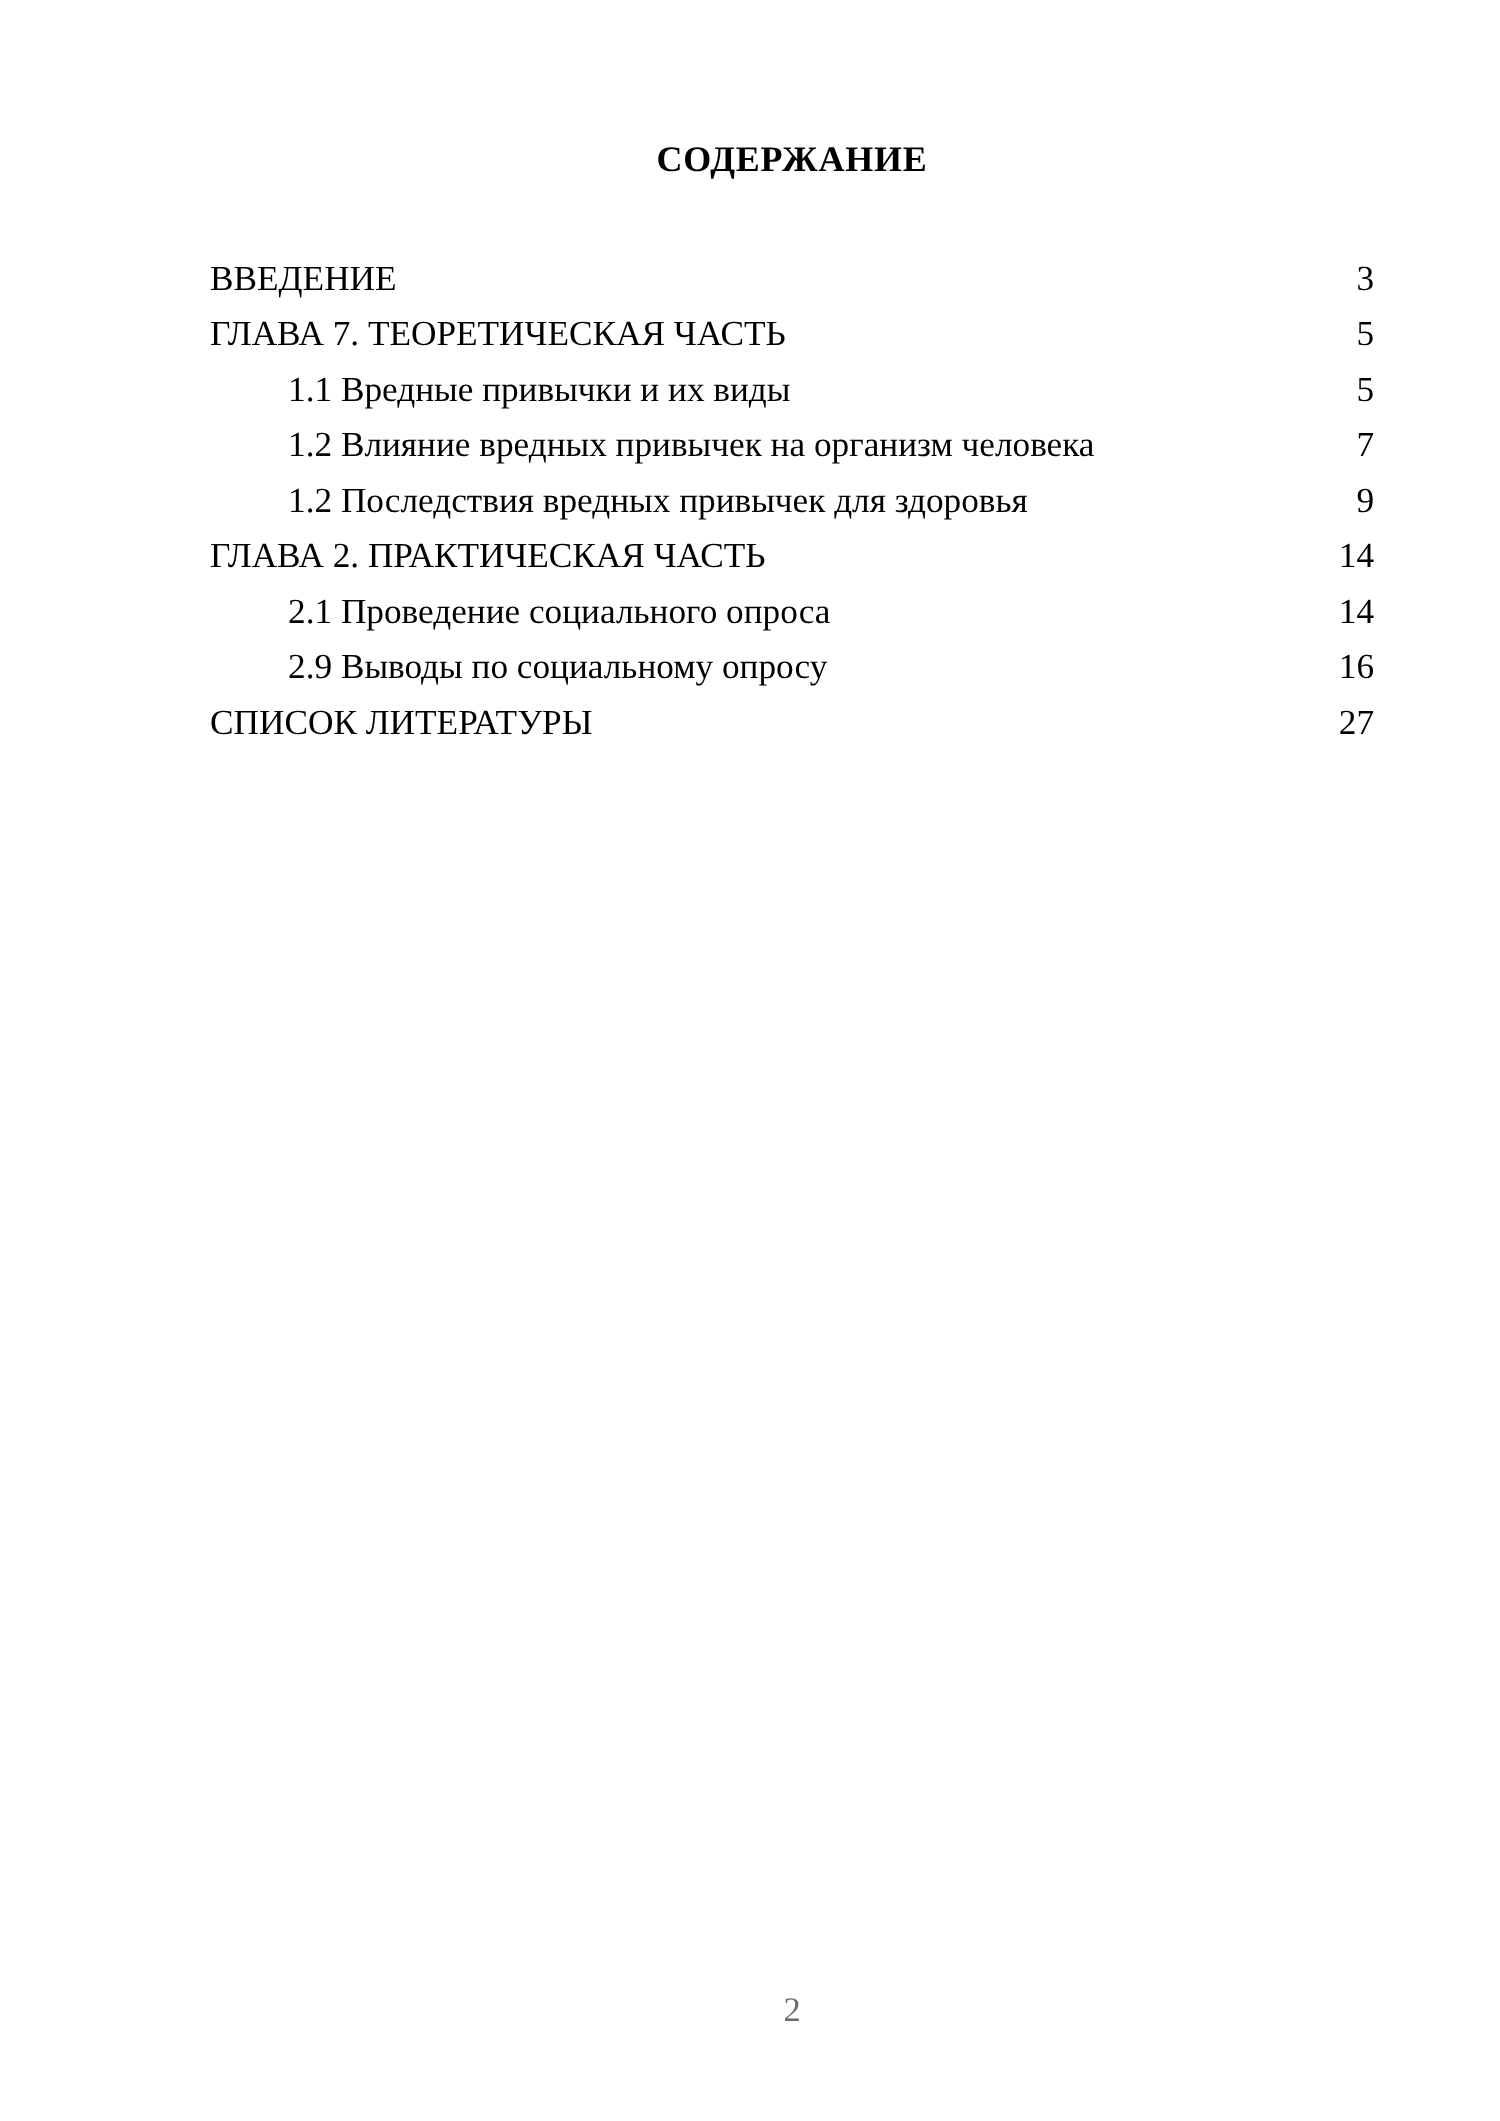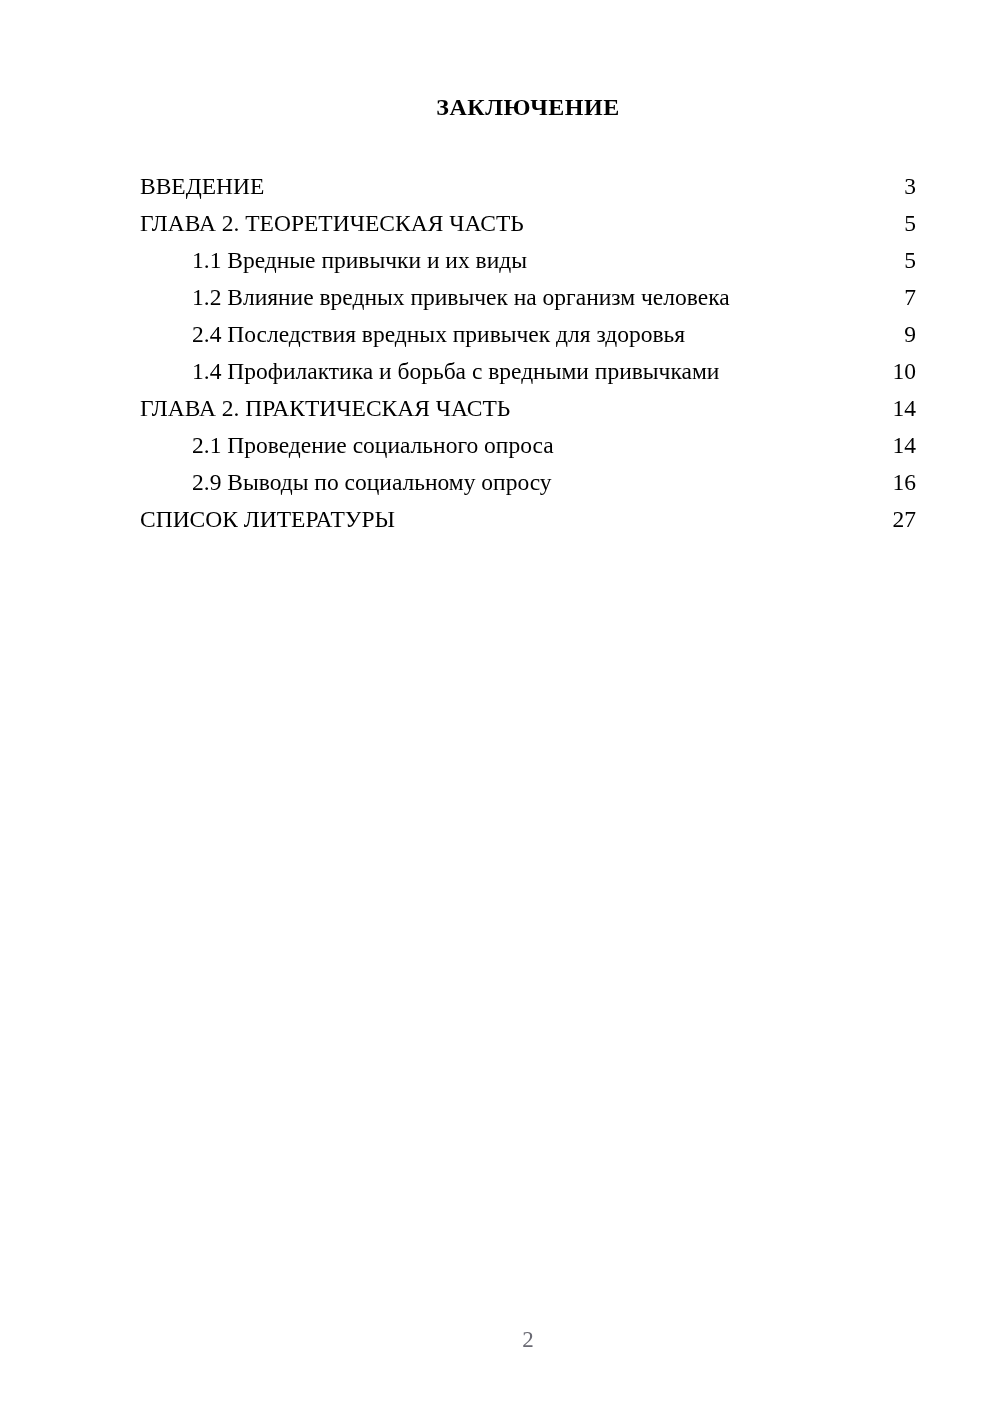--- a/index.html
+++ b/index.html
@@ -54,46 +54,42 @@
     text-align: center;
     font-size: 23px;
     line-height: 28px;
     color: #6a6a73;
   }
 </style>
 </head>
 <body>
 
 <div class="page">
-  <h1 class="doc-title">ЗАКЛЮЧЕНИЕ</h1>
+  <h1 class="doc-title">СОДЕРЖАНИЕ</h1>
 
   <div class="toc">
       <div class="toc-row level-0">
     <span class="toc-label">ВВЕДЕНИЕ</span>
     <span class="toc-page">3</span>
   </div>
       <div class="toc-row level-0">
-    <span class="toc-label">ГЛАВА 2. ТЕОРЕТИЧЕСКАЯ ЧАСТЬ</span>
+    <span class="toc-label">ГЛАВА 7. ТЕОРЕТИЧЕСКАЯ ЧАСТЬ</span>
     <span class="toc-page">5</span>
   </div>
       <div class="toc-row level-1">
     <span class="toc-label">1.1 Вредные привычки и их виды</span>
     <span class="toc-page">5</span>
   </div>
       <div class="toc-row level-1">
     <span class="toc-label">1.2 Влияние вредных привычек на организм человека</span>
     <span class="toc-page">7</span>
   </div>
       <div class="toc-row level-1">
-    <span class="toc-label">2.4 Последствия вредных привычек для здоровья</span>
+    <span class="toc-label">1.2 Последствия вредных привычек для здоровья</span>
     <span class="toc-page">9</span>
-  </div>
-      <div class="toc-row level-1">
-    <span class="toc-label">1.4 Профилактика и борьба с вредными привычками</span>
-    <span class="toc-page">10</span>
   </div>
       <div class="toc-row level-0">
     <span class="toc-label">ГЛАВА 2. ПРАКТИЧЕСКАЯ ЧАСТЬ</span>
     <span class="toc-page">14</span>
   </div>
       <div class="toc-row level-1">
     <span class="toc-label">2.1 Проведение социального опроса</span>
     <span class="toc-page">14</span>
   </div>
       <div class="toc-row level-1">

